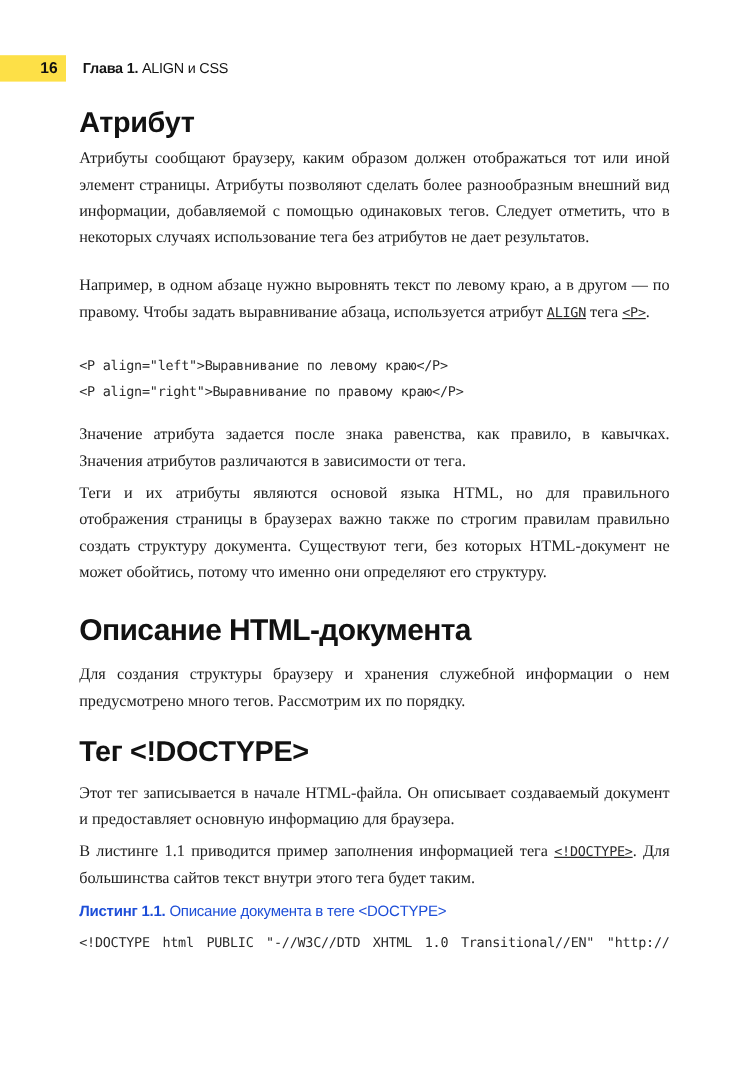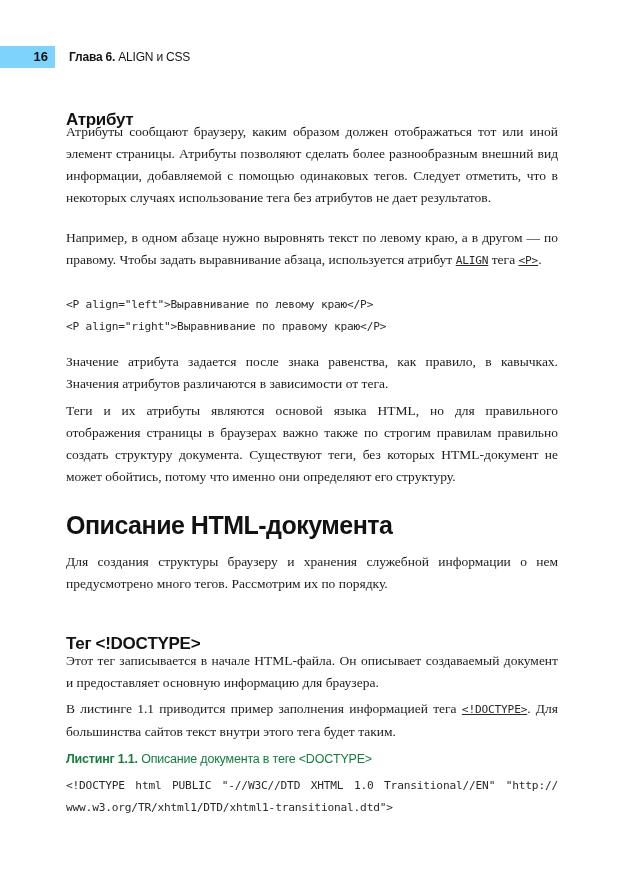--- a/index.html
+++ b/index.html
@@ -9,21 +9,21 @@
     position: relative;
     overflow: hidden;
     font-family: "Liberation Serif", serif;
     color: #1c1c1c;
   }
   .abs { position: absolute; }
 
   
   .pagenum-box {
     left: 0; top: 46px; width: 55px; height: 22px;
-    background: #7dd3fc;
+    background: #fde047;
   }
   .pagenum {
     display: block; width: 48px; height: 22px;
     font-family: "Liberation Sans", sans-serif;
     font-weight: 700; font-size: 13px; line-height: 22px;
     text-align: right; color: #111;
   }
   .runhead {
     left: 69px; top: 46px; height: 22px; line-height: 23px;
     font-family: "Liberation Sans", sans-serif;
@@ -31,22 +31,22 @@
     white-space: nowrap;
   }
   .runhead .bold { font-weight: 700; }
 
   
   .col { left: 66px; width: 492px; }
 
   h1, h2, p { margin: 0; padding: 0; }
   h2.sec {
     font-family: "Liberation Sans", sans-serif;
-    font-weight: 700; font-size: 17px; line-height: 22px;
-    letter-spacing: -0.3px; color: #121212; margin-top: 17px;
+    font-weight: 700; font-size: 24px; line-height: 22px;
+    letter-spacing: -0.3px; color: #121212;
   }
   h1.sec {
     font-family: "Liberation Sans", sans-serif;
     font-weight: 700; font-size: 25px; line-height: 30px;
     letter-spacing: -0.5px; color: #121212;
   }
   p.body {
     font-size: 13.5px; line-height: 22px;
     text-align: justify;
   }
@@ -62,32 +62,32 @@
     letter-spacing: -0.2px; color: #2a2a2a;
   }
   .codeblock .codeline { white-space: pre; }
   .codeblock .codeline.spread {
     white-space: normal;
     text-align: justify; text-align-last: justify;
   }
   .listing-caption {
     font-family: "Liberation Sans", sans-serif;
     font-size: 12.5px; line-height: 16px;
-    letter-spacing: -0.2px; color: #15803d;
+    letter-spacing: -0.2px; color: #1d4ed8;
   }
   .listing-caption .bold { font-weight: 700; }
 </style>
 </head>
 <body>
 
 <div class="abs pagenum-box">
   <span class="pagenum">16</span>
 </div>
 <div class="abs runhead">
-  <span class="bold">Глава 6.</span>
+  <span class="bold">Глава 1.</span>
   <span> ALIGN и CSS</span>
 </div>
 
 <h2 class="abs col sec" style="top:92px">Атрибут</h2>
 
 <p class="abs col body" style="top:121px">Атрибуты сообщают браузеру, каким образом должен отображаться тот или иной элемент страницы. Атрибуты позволяют сделать более разнообразным внешний вид информации, добавляемой с помощью одинаковых тегов. Следует отметить, что в некоторых случаях использование тега без атрибутов не дает результатов.</p>
 
 <p class="abs col body" style="top:227px">Например, в одном абзаце нужно выровнять текст по левому краю, а в другом — по правому. Чтобы задать выравнивание абзаца, используется атрибут <code>ALIGN</code> тега <code>&lt;P&gt;</code>.</p>
 
 <div class="abs col codeblock" style="top:294px">
@@ -108,14 +108,13 @@
 <p class="abs col body" style="top:650px">Этот тег записывается в начале HTML-файла. Он описывает создаваемый документ и предоставляет основную информацию для браузера.</p>
 
 <p class="abs col body" style="top:698px">В листинге 1.1 приводится пример заполнения информацией тега <code>&lt;!DOCTYPE&gt;</code>. Для большинства сайтов текст внутри этого тега будет таким.</p>
 
 <div class="abs col listing-caption" style="top:751px">
   <span class="bold">Листинг 1.1.</span><span> Описание документа в теге &lt;DOCTYPE&gt;</span>
 </div>
 
 <div class="abs col codeblock" style="top:775px">
   <div class="codeline spread">&lt;!DOCTYPE html PUBLIC "-//W3C//DTD XHTML 1.0 Transitional//EN" "http://</div>
-  <div class="codeline">www.w3.org/TR/xhtml1/DTD/xhtml1-transitional.dtd"&gt;</div>
 </div>
 
 </body></html>

